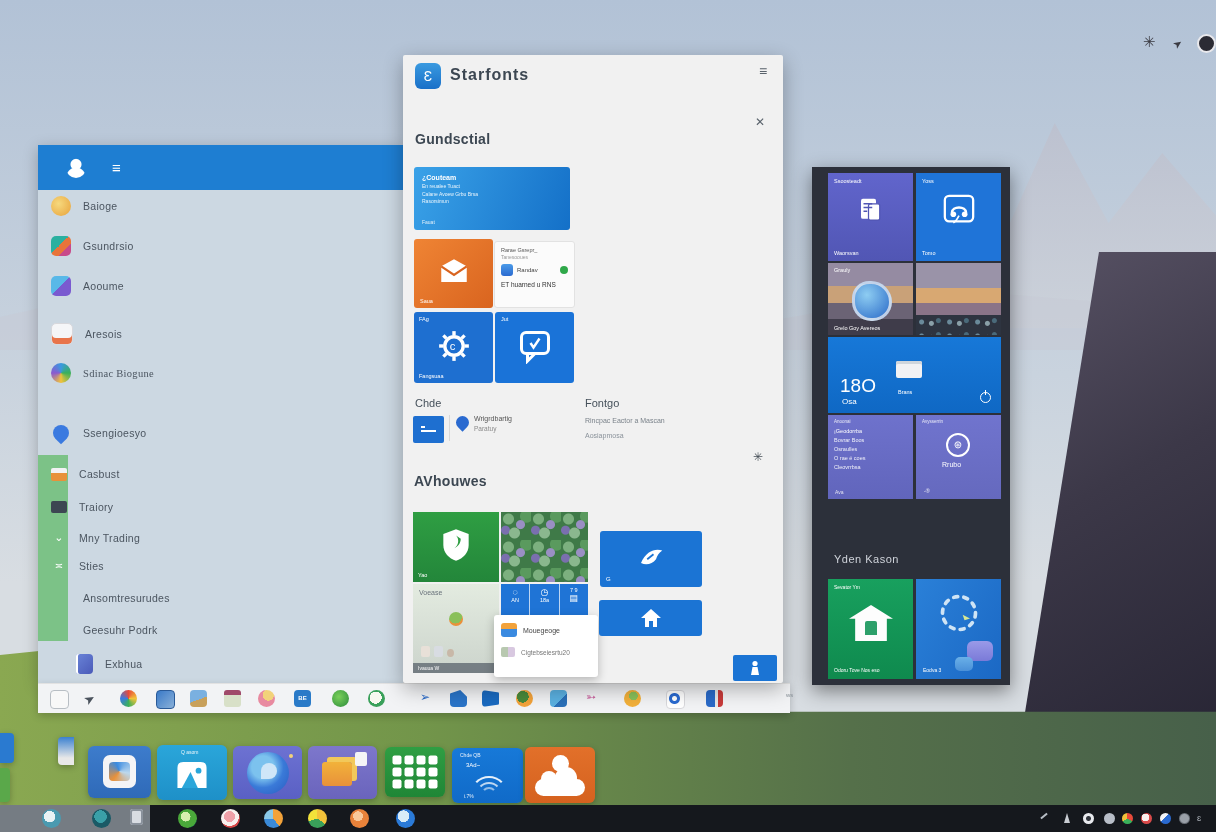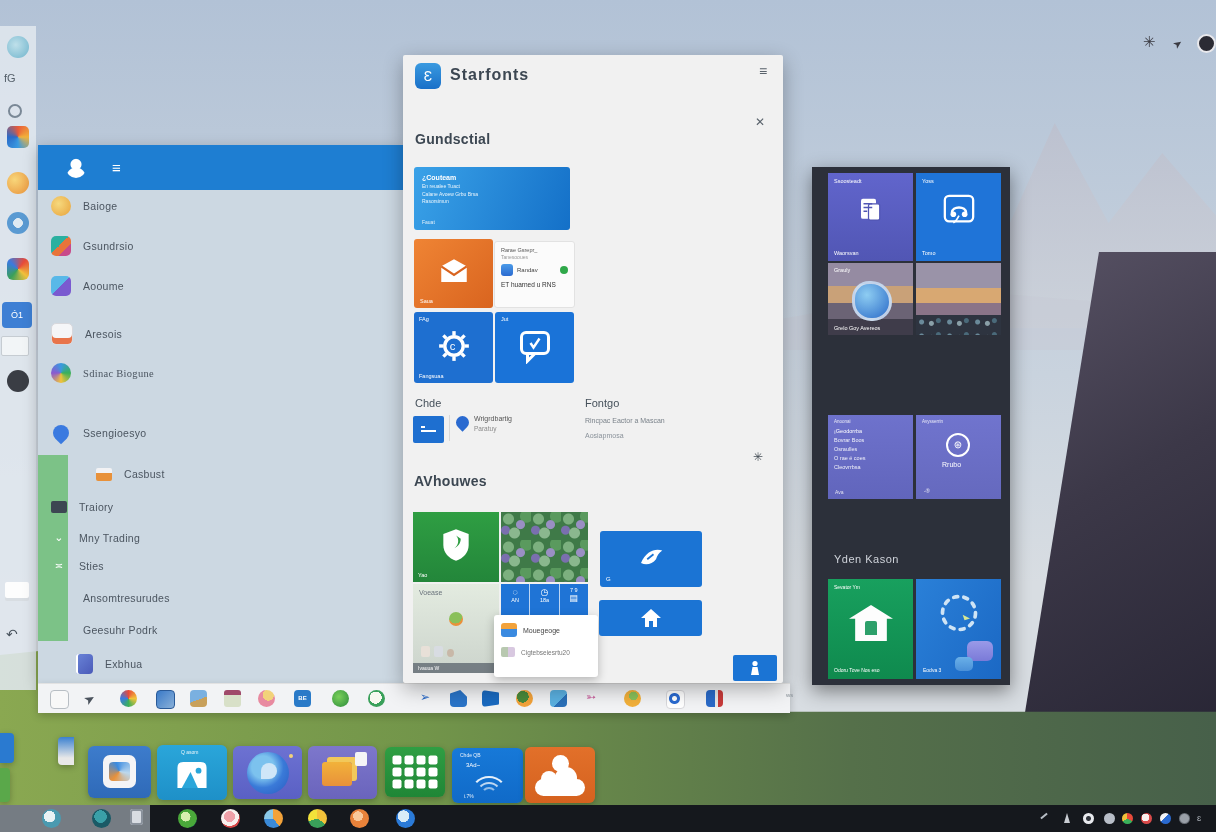--- a/index.html
+++ b/index.html
@@ -59,34 +59,20 @@
 
   <div class="mtn1"></div>
   <div class="mtn2"></div>
   <div class="slope"></div>
   <div class="grass"></div>
 
   <div class="abs" style="left:1143px;top:33px;width:18px;height:18px;color:#3a3a42;font-size:15px;">✳</div>
   <div class="abs" style="left:1173px;top:36px;width:14px;height:14px;color:#3a3a42;font-size:11px;transform:rotate(-35deg);">➤</div>
   <div class="abs" style="left:1197px;top:34px;width:15px;height:15px;border-radius:50%;background:#2b2b34;border:2px solid #e8e8ec;"></div>
 
-  <div class="lstrip">
-    <div class="lsi" style="top:10px;background:radial-gradient(circle at 40% 40%,#bfe0ea,#6fb4cc);"></div>
-    <div class="abs" style="left:4px;top:46px;color:#55606a;font-size:11px;">fG</div>
-    <div class="abs" style="left:8px;top:78px;width:10px;height:10px;border-radius:50%;border:2px solid #7a8896;"></div>
-    <div class="lsi" style="top:100px;border-radius:5px;background:conic-gradient(#e85a3a,#f2b23a,#3a9ae0,#2a6ac8,#e85a3a);"></div>
-    <div class="lsi" style="top:146px;background:radial-gradient(circle at 35% 35%,#f8d67a,#e8913a);"></div>
-    <div class="lsi" style="top:186px;background:radial-gradient(circle at 50% 50%,#dfeaf2 30%,#5a9ad2 32%);"></div>
-    <div class="lsi" style="top:232px;border-radius:6px;background:conic-gradient(from 40deg,#e84a3a,#f2c23a,#3aa05a,#3a7ae0,#e84a3a);"></div>
-    <div class="abs" style="left:2px;top:276px;width:30px;height:26px;border-radius:4px;background:#3d7fd4;color:#fff;font-size:9px;text-align:center;line-height:26px;">Ó1</div>
-    <div class="abs" style="left:1px;top:310px;width:26px;height:18px;background:#f2f5f7;border:1px solid #c6ccd2;border-radius:2px;"></div>
-    <div class="lsi" style="top:344px;background:#3a3d44;"></div>
-    <div class="abs" style="left:5px;top:556px;width:24px;height:16px;background:#fdfdfd;border-radius:2px;box-shadow:0 3px 0 #d8dde2;"></div>
-    <div class="abs" style="left:6px;top:600px;color:#4a545e;font-size:14px;">↶</div>
-  </div>
 
   <div class="lpanel">
     <div class="lheader">
       <span style="width:20px;height:20px;border-radius:50%;background:radial-gradient(circle at 50% 32%,#ffffff 0 5px,transparent 6px),radial-gradient(circle at 50% 95%,#ffffff 0 9px,transparent 10px);"></span>
       <span class="wt" style="font-size:15px;">≡</span>
     </div>
     <div class="greenstrip"></div>
 
     <div class="mi" style="top:48px;">
       <span class="mic" style="border-radius:50%;background:radial-gradient(circle at 38% 38%,#f6d97e,#e8a23a);"></span>
@@ -105,21 +91,21 @@
       <span>Aresois</span>
     </div>
     <div class="mi" style="top:215px;font-family:Liberation Serif, serif;">
       <span class="mic" style="border-radius:50%;background:conic-gradient(#3a9ae0,#3ab05a,#f2c23a,#8a5ad0,#3a9ae0);"></span>
       <span>Sdinac Biogune</span>
     </div>
     <div class="mi" style="top:275px;">
       <span class="mic" style="border-radius:50% 50% 50% 0;background:#3a7ae0;transform:rotate(-45deg) scale(.8);"></span>
       <span>Ssengioesyo</span>
     </div>
-    <div class="mi" style="top:316px;margin-left:45px;">
+    <div class="mi" style="top:316px;">
       <span class="mic" style="width:16px;height:13px;background:linear-gradient(#f2f2f4 0 40%,#e8913a 40%);border-radius:2px;"></span>
       <span>Casbust</span>
     </div>
     <div class="mi" style="top:349px;">
       <span class="mic" style="width:16px;height:12px;background:#3d4652;border-radius:2px;"></span>
       <span>Traiory</span>
     </div>
     <div class="mi" style="top:380px;">
       <span class="mic" style="width:16px;height:12px;background:transparent;color:#fff;font-size:11px;text-align:center;line-height:10px;">⌄</span>
       <span>Mny Trading</span>
@@ -346,20 +332,29 @@
     <div class="tile" style="left:16px;top:96px;width:85px;height:72px;border-radius:0;background:linear-gradient(#958ba2 0 32%,#c9a178 32% 56%,#6b6375 56% 78%,#3f3c4a 78%);">
       <div class="tl" style="left:6px;top:4px;">Grauly</div>
       <div style="position:absolute;left:24px;top:18px;width:34px;height:34px;border-radius:45% 55% 50% 50%;background:radial-gradient(circle at 35% 32%,#8ecdf2,#2a6ac8);border:3px solid rgba(235,235,240,.75);"></div>
       <div class="tl" style="left:6px;bottom:4px;">Grelo Goy Avereos</div>
     </div>
 
     <div class="tile" style="left:104px;top:96px;width:85px;height:72px;border-radius:0;background:linear-gradient(#9a93a8 0 35%,#d8a872 35% 55%,#8a7488 55% 72%,#2e3440 72%),radial-gradient(circle at 30% 90%,#5a7a8a 0 3px,transparent 4px);">
       <div style="position:absolute;left:0;bottom:0;width:100%;height:20px;background-image:radial-gradient(circle at 20% 50%,#6a8a9a 0 2px,transparent 3px),radial-gradient(circle at 55% 60%,#8aa0a8 0 2px,transparent 3px),radial-gradient(circle at 80% 40%,#4a6a7a 0 2px,transparent 3px);background-size:28px 14px;"></div>
     </div>
 
+    <div class="tile" style="left:16px;top:170px;width:173px;height:76px;border-radius:0;background:linear-gradient(#1778d8,#0f68c4);">
+      <div class="wt" style="position:absolute;left:12px;top:38px;font-size:19px;">18O</div>
+      <div class="wt" style="position:absolute;left:14px;top:60px;font-size:8px;">Osa</div>
+      <div style="position:absolute;left:68px;top:24px;width:26px;height:17px;background:#f2f2f4;border-radius:2px;box-shadow:inset 0 3px 0 #d0d6dc;"></div>
+      <div class="tl" style="left:70px;top:52px;">Brans</div>
+      <span class="pwr" style="position:absolute;right:10px;bottom:10px;">
+          <i></i>
+        </span>
+    </div>
 
     <div class="tile" style="left:16px;top:248px;width:85px;height:84px;border-radius:0;background:linear-gradient(#6e72cc,#6165bc);padding:4px 6px;">
       <div class="wt" style="font-size:4.5px;opacity:.85;">Anoonai</div>
       <div class="wt" style="font-size:5.5px;margin-top:4px;">¡Geodorrba</div>
       <div class="wt" style="font-size:5.5px;margin-top:3px;opacity:.9;">Bovrar Boos</div>
       <div class="wt" style="font-size:5.5px;margin-top:3px;opacity:.9;">Osraulles</div>
       <div class="wt" style="font-size:5.5px;margin-top:3px;opacity:.9;">O rae é coes</div>
       <div class="wt" style="font-size:5.5px;margin-top:3px;opacity:.9;">Cleovrrbsa</div>
       <div class="wt" style="position:absolute;left:7px;bottom:4px;font-size:5px;opacity:.8;">Ava</div>
     </div>

